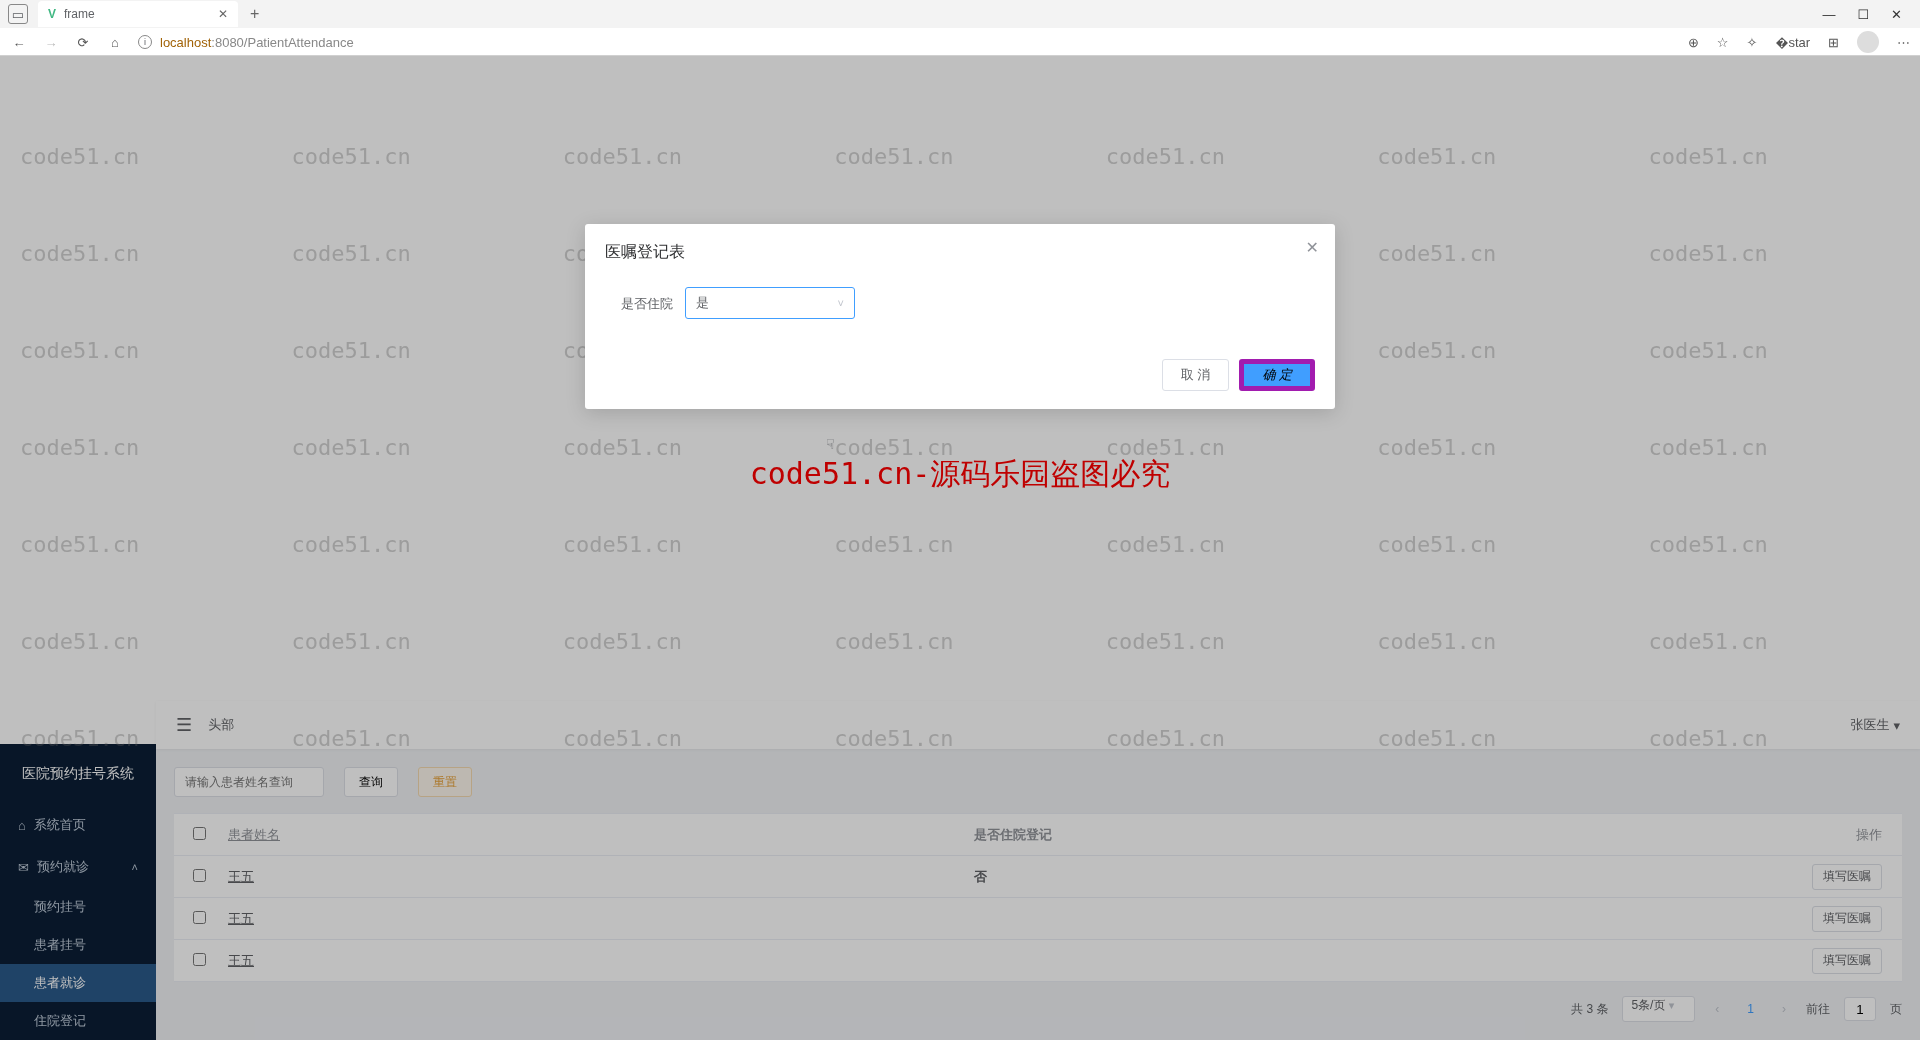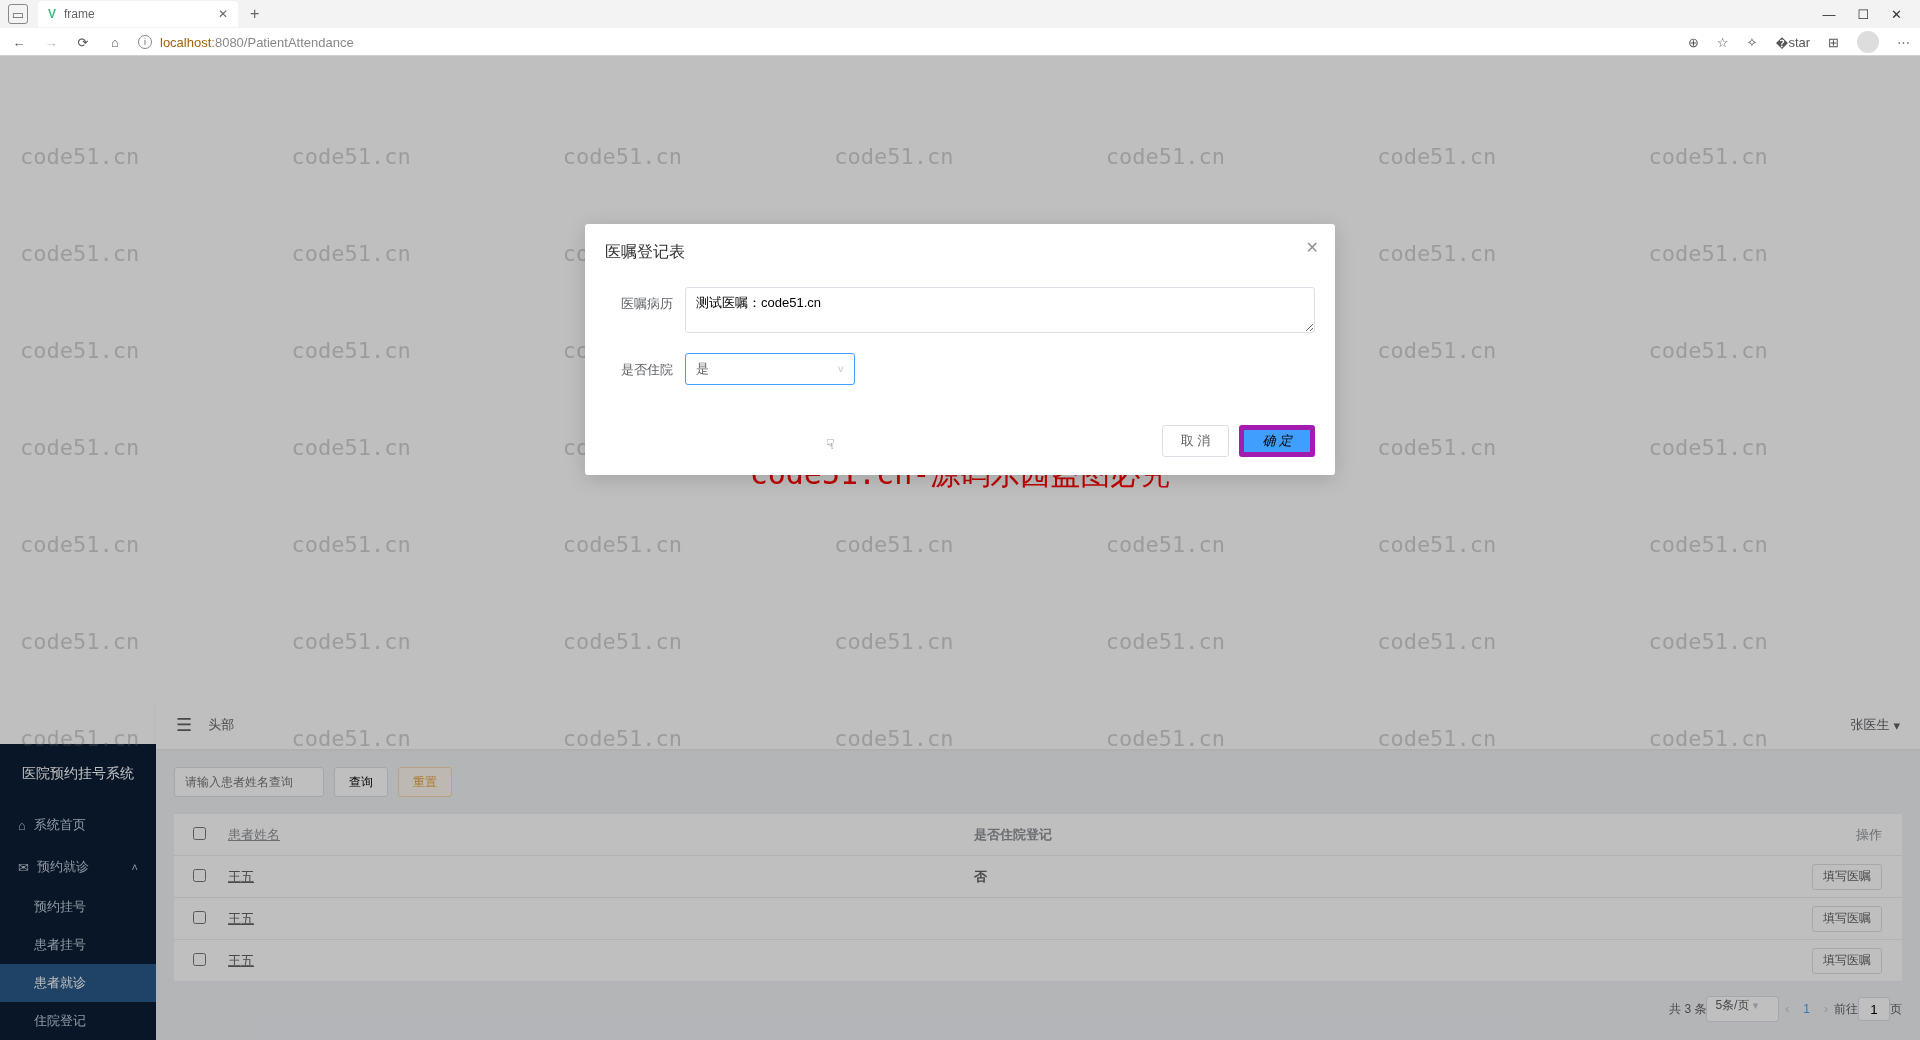--- a/index.html
+++ b/index.html
@@ -32,36 +32,36 @@
 .menu-sub { height: 38px; display: flex; align-items: center; padding-left: 34px; font-size: 13px; cursor: pointer; }
 .menu-sub.active { background: #2a5a8a; color: #fff; }
 .menu-chevron { margin-left: auto; font-size: 11px; }
 
 .main { flex: 1; display: flex; flex-direction: column; background: #f0f2f5; }
 .header { height: 48px; background: #fff; display: flex; align-items: center; padding: 0 20px; box-shadow: 0 1px 3px rgba(0,0,0,0.05); }
 .collapse-btn { font-size: 18px; cursor: pointer; margin-right: 16px; }
 .user-area { margin-left: auto; display: flex; align-items: center; gap: 4px; cursor: pointer; font-size: 13px; }
 
 .content { padding: 18px; flex: 1; }
-.search-row { display: flex; gap: 10px; margin-bottom: 16px; }
+.search-row { display: flex; gap: 20px; margin-bottom: 16px; }
 .search-input { width: 150px; height: 30px; border: 1px solid #dcdfe6; border-radius: 3px; padding: 0 10px; font-size: 12px; }
 .btn-small { height: 30px; padding: 0 14px; border: 1px solid #dcdfe6; background: #fff; border-radius: 3px; font-size: 12px; cursor: pointer; }
 .btn-reset { color: #e6a23c; border-color: #f5dab1; background: #fdf6ec; }
 
 .table { width: 100%; background: #fff; border-top: 1px solid #ebeef5; }
 .trow { display: flex; align-items: center; height: 42px; border-bottom: 1px solid #ebeef5; font-size: 13px; color: #606266; }
 .trow.thead { color: #909399; font-weight: 500; }
 .tcol-check { width: 50px; text-align: center; }
 .tcol-check input { cursor: pointer; }
 .tcol-name { width: 750px; padding-left: 4px; text-decoration: underline; }
 .tcol-reg { width: 290px; font-weight: bold; }
 .tcol-op { flex: 1; text-align: right; padding-right: 20px; }
 .op-btn { height: 26px; padding: 0 10px; border: 1px solid #dcdfe6; background: #fff; border-radius: 3px; font-size: 12px; cursor: pointer; color: #606266; }
 
-.pagination { display: flex; align-items: center; justify-content: flex-end; margin-top: 14px; font-size: 12px; color: #606266; }
+.pagination { display: flex; align-items: center; justify-content: flex-end; gap: 14px; margin-top: 14px; font-size: 12px; color: #606266; }
 .page-select { height: 26px; border: 1px solid #dcdfe6; border-radius: 3px; padding: 0 20px 0 8px; font-size: 12px; background: #fff; position: relative; }
 .page-num { color: #409eff; padding: 0 8px; }
 .page-nav { color: #c0c4cc; padding: 0 6px; cursor: pointer; }
 .page-goto-input { width: 32px; height: 24px; border: 1px solid #dcdfe6; border-radius: 3px; text-align: center; }
 
 
 .watermark-layer { position: absolute; inset: 0; pointer-events: none; display: grid; grid-template-columns: repeat(7, 1fr); align-content: start; row-gap: 72px; padding-top: 88px; padding-left: 20px; }
 .wm { font-size: 22px; color: rgba(120,120,120,0.35); font-family: monospace; }
 .watermark-big { position: absolute; left: 50%; transform: translateX(-50%); top: 398px; color: red; font-size: 30px; font-family: monospace; pointer-events: none; }
 
@@ -251,24 +251,20 @@
       <div class="wm">code51.cn</div>
       <div class="wm">code51.cn</div>
   </div>
   <div class="watermark-big">code51.cn-源码乐园盗图必究</div>
 
   <div class="modal-overlay">
     <div class="modal">
       <div class="modal-title">医嘱登记表</div>
       <span class="modal-close">✕</span>
 
-      <div class="form-row">
-        <div class="form-label">医嘱病历</div>
-        <textarea class="form-textarea" style="">测试医嘱：code51.cn</textarea>
-      </div>
 
       <div class="form-row">
         <div class="form-label">是否住院</div>
         <div class="form-select">
           <span>是</span>
           <span class="chevron-down">˅</span>
         </div>
       </div>
 
       <div class="modal-footer">

